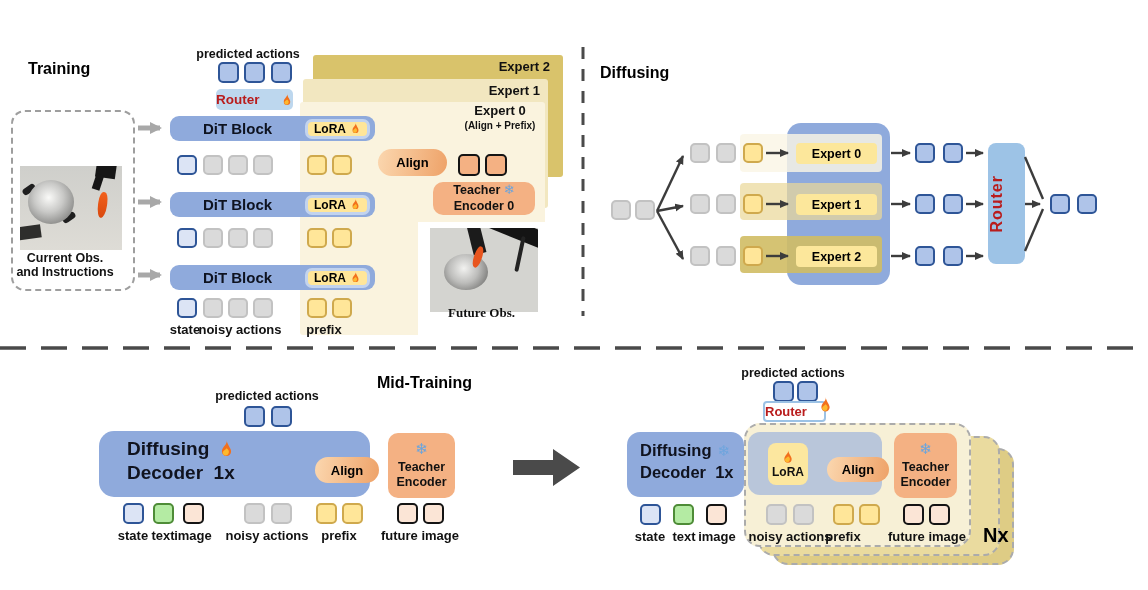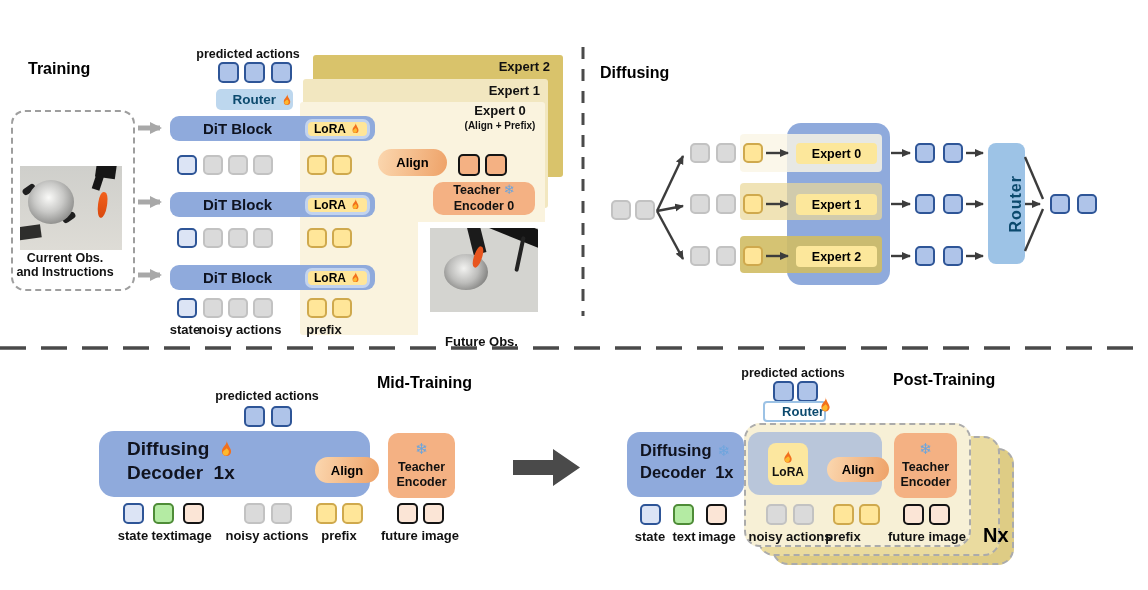--- a/index.html
+++ b/index.html
@@ -20,21 +20,21 @@
   .tk.p{background:#FBE5D6;border-color:#141414;}
   .tk.gr{background:#B4EBA3;border-color:#4E8C37;}
   .tk.o{background:#F4B183;border-color:#141414;border-width:2.5px;}
   
   .dit{position:absolute;left:170px;width:205px;height:25px;background:#8FAADC;border-radius:9px;
        display:flex;align-items:center;}
   .dit-txt{flex:1;text-align:center;font-weight:700;font-size:15px;color:#0E1320;}
   .lora-badge{display:flex;align-items:center;gap:4px;background:#FFE699;border:3px solid #C2D3EE;
        border-radius:7px;font-weight:700;font-size:12px;color:#000;padding:0 6px;height:20px;
        box-sizing:border-box;margin-right:5px;}
-  .pillbox{position:absolute;display:flex;align-items:center;justify-content:flex-end;font-weight:700;color:#0c4a6e;}
+  .pillbox{position:absolute;display:flex;align-items:center;justify-content:space-between;font-weight:700;color:#b91c1c;}
   .align-pill{position:absolute;border-radius:14px;background:linear-gradient(100deg,#FBD7AF,#EEA268);
        display:flex;align-items:center;justify-content:center;font-weight:700;font-size:13px;color:#000;}
   .teacher{position:absolute;background:#F4B183;border-radius:10px;color:#111;font-weight:700;
        display:flex;flex-direction:column;align-items:center;justify-content:center;text-align:center;}
   .layer{position:absolute;border-radius:3px;}
   .band{position:absolute;border-radius:4px;}
   .exbox{position:absolute;width:81px;height:21px;background:#FCE79B;border-radius:4px;display:flex;
        align-items:center;justify-content:center;font-weight:700;font-size:12.5px;color:#000;}
   .dashedbox{position:absolute;border:2.5px dashed #ABABAB;border-radius:16px;box-sizing:border-box;}
   .photo{position:absolute;overflow:hidden;background:linear-gradient(#CFCFCB,#DEDCD6);}
@@ -152,21 +152,21 @@
     <div>Encoder 0</div>
   </div>
   <div class="abs" style="left:418px;top:222px;width:127px;height:117px;background:#fff;"></div>
   <div class="photo" style="left:430px;top:228px;width:108px;height:84px;background:#D4D4D0;">
     <div style="right:-10px;top:-8px;width:70px;height:17px;background:#141414;transform:rotate(22deg);"></div>
     <div style="left:40px;top:-4px;width:13px;height:30px;background:#1B1B1B;transform:rotate(-14deg);"></div>
     <div style="right:16px;top:8px;width:4px;height:36px;background:#222;border-radius:3px;transform:rotate(12deg);"></div>
     <div style="left:14px;top:26px;width:44px;height:36px;border-radius:50%;background:radial-gradient(circle at 45% 40%, #F2F2F0 0%, #BDBDBB 45%, #7E7E7C 80%, #5E5E5C 100%);"></div>
     <div style="left:44px;top:18px;width:8px;height:22px;background:#E8551E;border-radius:45%;transform:rotate(18deg);"></div>
   </div>
-  <div class="lbl" style="left:418px;top:335px;width:127px;">Future Obs.</div>
+  <div class="lbl" style="left:418px;top:306px;width:127px;font-family:Liberation Serif, serif;">Future Obs.</div>
 
   <div class="sec-title" style="left:600px;top:64px;">Diffusing</div>
 
   <div class="tk g" style="left:611px;top:200px;"></div>
   <div class="tk g" style="left:635px;top:200px;"></div>
 
   <div class="abs" style="left:787px;top:123px;width:103px;height:162px;background:#8FAADC;border-radius:14px;"></div>
   <div class="band" style="left:740px;top:134px;width:142px;height:38px;background:rgba(250,245,229,0.82);"></div>
   <div class="band" style="left:740px;top:183px;width:142px;height:37px;background:rgba(234,216,154,0.72);"></div>
   <div class="band" style="left:740px;top:236px;width:142px;height:37px;background:rgba(208,189,100,0.9);"></div>
@@ -233,21 +233,20 @@
   <div class="tk p s21" style="left:397px;top:503px;"></div>
   <div class="tk p s21" style="left:423px;top:503px;"></div>
 
   <div class="lbl" style="left:103px;top:529px;width:60px;">state</div>
   <div class="lbl" style="left:133px;top:529px;width:60px;">text</div>
   <div class="lbl" style="left:163px;top:529px;width:60px;">image</div>
   <div class="lbl" style="left:217px;top:529px;width:100px;">noisy actions</div>
   <div class="lbl" style="left:309px;top:529px;width:60px;">prefix</div>
   <div class="lbl" style="left:370px;top:529px;width:100px;">future image</div>
 
-  <div class="sec-title" style="left:893px;top:371px;">Post-Training</div>
 
   <div class="dashedbox" style="left:772px;top:448px;width:242px;height:117px;background:#DECC85;"></div>
   <div class="dashedbox" style="left:758px;top:436px;width:242px;height:120px;background:#EADB9F;"></div>
   <div class="dashedbox" style="left:744px;top:423px;width:227px;height:124px;background:#F7F0D6;"></div>
   <div class="abs" style="left:748px;top:432px;width:134px;height:63px;background:rgba(143,170,220,0.6);border-radius:12px;"></div>
 
   <div class="abs" style="left:627px;top:432px;width:117px;height:65px;background:#8FAADC;border-radius:13px;">
     <div style="position:absolute;left:13px;top:9px;font-weight:700;font-size:16.5px;color:#10131F;">
       <div style="display:flex;align-items:center;gap:6px;">
         <span>Diffusing</span>

